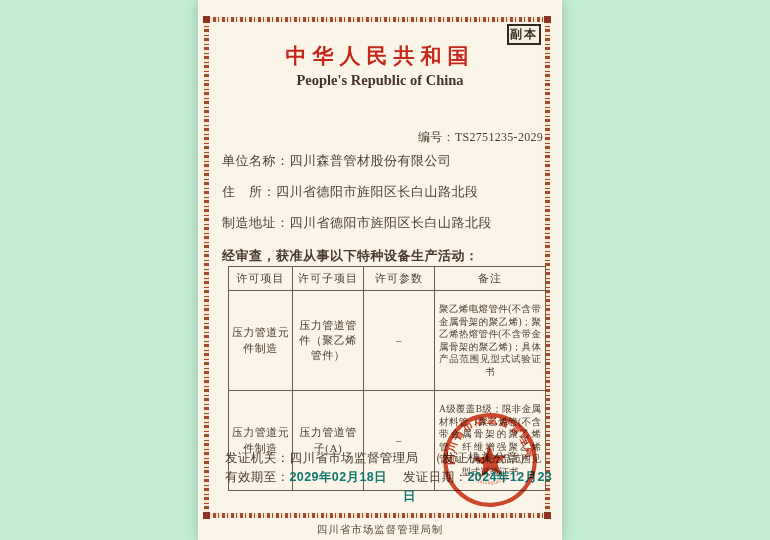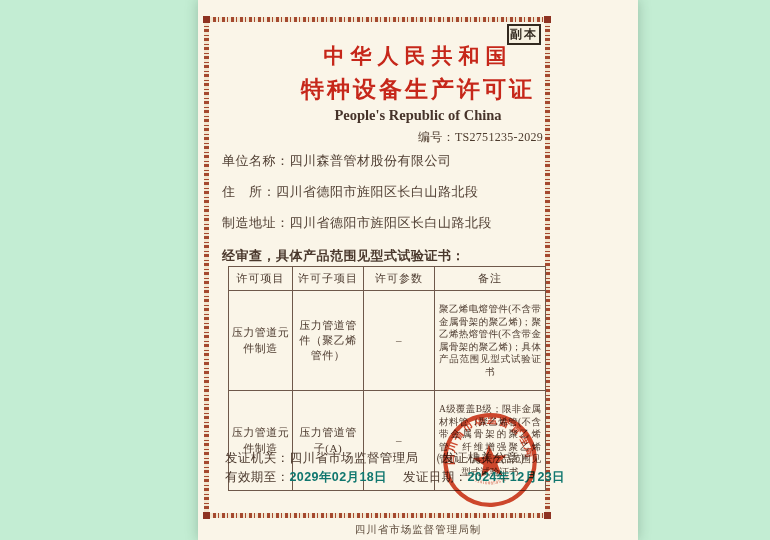--- a/index.html
+++ b/index.html
@@ -2,21 +2,21 @@
 <html><head>
 <meta charset="utf-8">
 <style>
   html,body{margin:0;padding:0;}
   body{
     width:770px;height:540px;position:relative;overflow:hidden;
     background:#c3edd3;
     font-family:"Liberation Serif","DejaVu Serif",serif;
   }
   .paper{
-    position:absolute;left:198px;top:0;width:440px;height:540px;
+    position:absolute;left:198px;top:0;width:364px;height:540px;
     background:#faf5e8;box-shadow:0 0 12px rgba(40,70,50,.28);
   }
   
   .frame{position:absolute;left:6px;top:17px;width:346px;height:501px;}
   .f-top,.f-bottom{position:absolute;left:0;right:0;height:5px;
     background:repeating-linear-gradient(90deg,#a5492f 0 3px,#f2e6d0 3px 5px,#a5492f 5px 6px,#f2e6d0 6px 9px);}
   .f-top{top:0}.f-bottom{bottom:0}
   .f-left,.f-right{position:absolute;top:0;bottom:0;width:5px;
     background:repeating-linear-gradient(0deg,#a5492f 0 3px,#f2e6d0 3px 5px,#a5492f 5px 6px,#f2e6d0 6px 9px);}
   .f-left{left:0}.f-right{right:0}
@@ -80,41 +80,40 @@
     <div class="f-c tl"></div>
     <div class="f-c tr"></div>
     <div class="f-c bl"></div>
     <div class="f-c br"></div>
   </div>
 
   <div class="badge">副本</div>
 
   <div class="titles">
     <div class="t1">中华人民共和国</div>
-    <div class="t2">特种设备生产许可证</div>
     <div class="sub">People's Republic of China</div>
   </div>
 
   <div class="serial">
     <span>编号：</span><span>TS2751235-2029</span>
   </div>
 
   <div class="fields">
     <div class="row">
       <span>单位名称：</span><span>四川森普管材股份有限公司</span>
     </div>
     <div class="row">
       <span>住　所：</span><span>四川省德阳市旌阳区长白山路北段</span>
     </div>
     <div class="row">
       <span>制造地址：</span><span>四川省德阳市旌阳区长白山路北段</span>
     </div>
   </div>
 
-  <div class="approval">经审查，具体产品范围见型式试验证书：</div>
+  <div class="approval">经审查，获准从事以下特种设备生产活动：</div>
 
   <table class="lic">
     <colgroup>
       <col style="width:64px">
         <col style="width:71px">
         <col style="width:71px">
         <col style="width:111px">
     </colgroup>
     <tbody>
         <tr>

